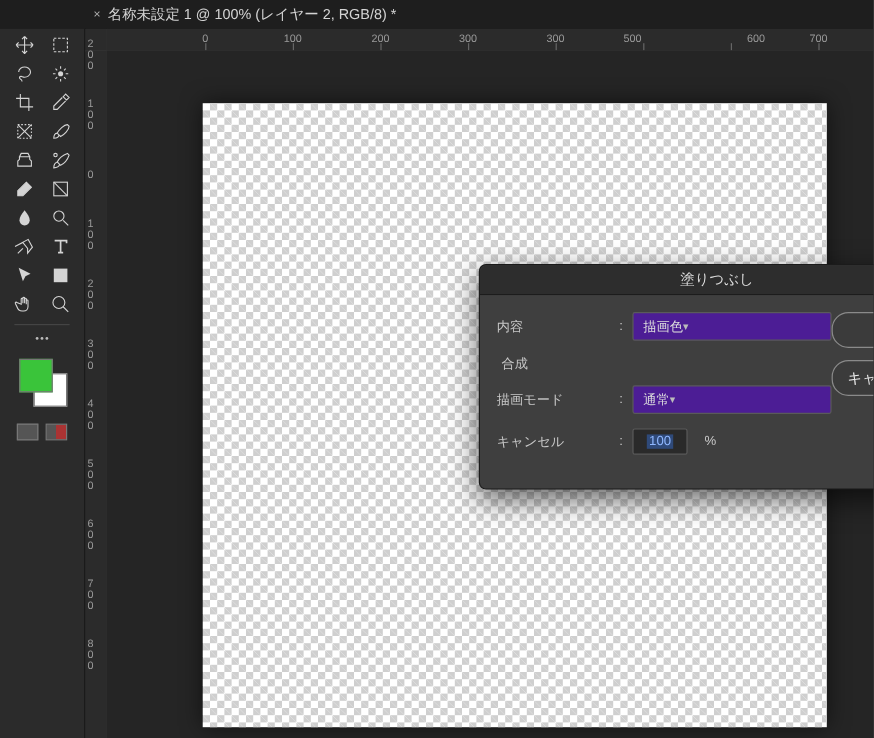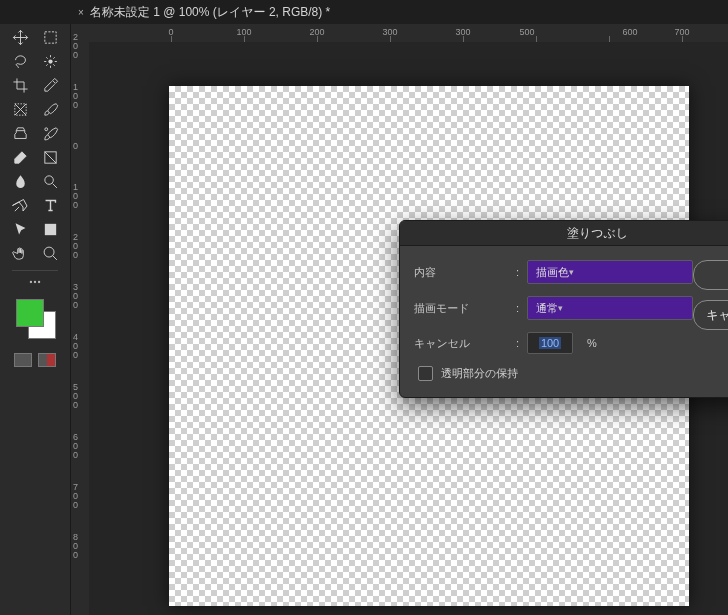--- a/index.html
+++ b/index.html
@@ -303,40 +303,37 @@
         <div class="dlg-body">
           <div class="dlg-left">
             <div class="row">
               <span class="lbl">内容</span>
               <span class="colon">:</span>
               <div class="sel">
                 <span>描画色</span>
                 <span class="chev">▾</span>
               </div>
             </div>
+            <span class="grp-lbl">合成</span>
             <div class="row">
               <span class="lbl">描画モード</span>
               <span class="colon">:</span>
               <div class="sel">
                 <span>通常</span>
                 <span class="chev">▾</span>
               </div>
             </div>
             <div class="row">
               <span class="lbl">キャンセル</span>
               <span class="colon">:</span>
               <div class="numbox">
                 <span class="numsel">100</span>
               </div>
               <span class="pct">%</span>
             </div>
-            <label class="chk">
-              <span class="chkbox"></span>
-              <span>透明部分の保持</span>
-            </label>
           </div>
           <div class="dlg-right">
             <div class="btn">OK</div>
             <div class="btn">キャンセル</div>
           </div>
         </div>
       </div>
 
     </div>
   </div>

